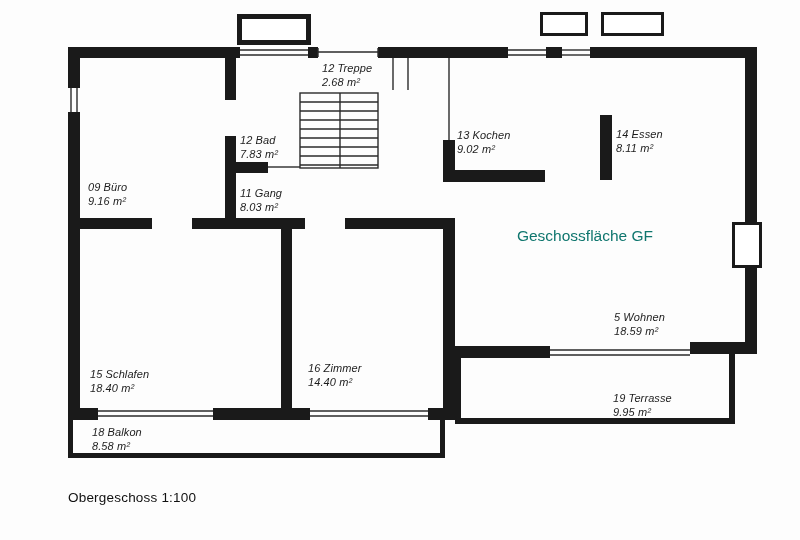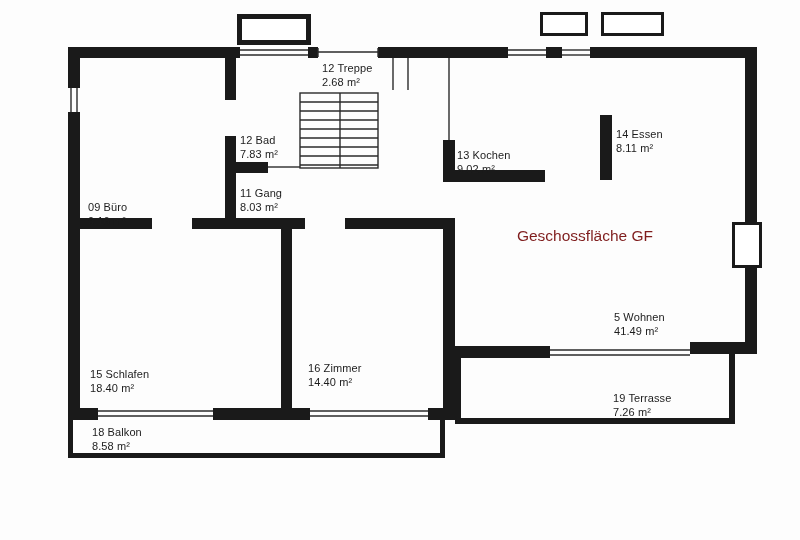--- a/index.html
+++ b/index.html
@@ -5,24 +5,24 @@
   html,body{margin:0;padding:0;background:#ffffff;}
   .page{
     position:relative;width:800px;height:540px;background:#fdfdfd;overflow:hidden;
     font-family:"Liberation Sans", sans-serif;
   }
   .plan-svg{position:absolute;left:0;top:0;}
   .room-label{
     position:absolute;font-size:11px;line-height:1.28;color:#1c1c1c;
     white-space:nowrap;letter-spacing:0.1px;
   }
-  .room-label span{display:block;}
+  .room-label span{display:block;font-style:italic;}
   .summary-label{
     position:absolute;left:490px;top:226px;width:190px;text-align:center;
-    font-size:15.5px;line-height:1.35;color:#7f1d1d;font-weight:500;
+    font-size:15.5px;line-height:1.35;color:#0f766e;font-weight:500;
   }
   .summary-label span{display:block;}
   .plan-title{
     position:absolute;left:68px;top:490px;font-size:13.5px;color:#101010;
     font-weight:500;letter-spacing:0.2px;
   }
 </style>
 </head>
 <body>
 
@@ -126,63 +126,64 @@
       <line x1="300" y1="138" x2="378" y2="138"></line>
       <line x1="300" y1="147" x2="378" y2="147"></line>
       <line x1="300" y1="156" x2="378" y2="156"></line>
       <line x1="300" y1="165" x2="378" y2="165"></line>
       <line x1="340" y1="93" x2="340" y2="168"></line>
     </g>
 
     <rect x="733.5" y="223.5" width="27" height="43" fill="#ffffff" stroke="#1a1a1a" stroke-width="3"></rect>
   </svg>
 
-  <div class="room-label" style="left:88px;top:200px">
+  <div class="room-label" style="left:88px;top:180px">
     <span>09 Büro</span>
     <span>9.16 m²</span>
   </div>
   <div class="room-label" style="left:240px;top:133px">
     <span>12 Bad</span>
     <span>7.83 m²</span>
   </div>
   <div class="room-label" style="left:240px;top:186px">
     <span>11 Gang</span>
     <span>8.03 m²</span>
   </div>
   <div class="room-label" style="left:322px;top:61px">
     <span>12 Treppe</span>
     <span>2.68 m²</span>
   </div>
-  <div class="room-label" style="left:457px;top:148px">
+  <div class="room-label" style="left:457px;top:128px">
     <span>13 Kochen</span>
     <span>9.02 m²</span>
   </div>
   <div class="room-label" style="left:616px;top:127px">
     <span>14 Essen</span>
     <span>8.11 m²</span>
   </div>
   <div class="room-label" style="left:90px;top:367px">
     <span>15 Schlafen</span>
     <span>18.40 m²</span>
   </div>
   <div class="room-label" style="left:308px;top:361px">
     <span>16 Zimmer</span>
     <span>14.40 m²</span>
   </div>
   <div class="room-label" style="left:614px;top:310px">
     <span>5 Wohnen</span>
-    <span>41.49 m²</span>
+    <span>18.59 m²</span>
   </div>
   <div class="room-label" style="left:92px;top:425px">
     <span>18 Balkon</span>
     <span>8.58 m²</span>
   </div>
   <div class="room-label" style="left:613px;top:391px">
     <span>19 Terrasse</span>
-    <span>7.26 m²</span>
+    <span>9.95 m²</span>
   </div>
 
   <div class="summary-label">
     <span>Geschossfläche GF</span>
   </div>
 
+  <div class="plan-title">Obergeschoss 1:100</div>
 
 </div>
 
 </body></html>

